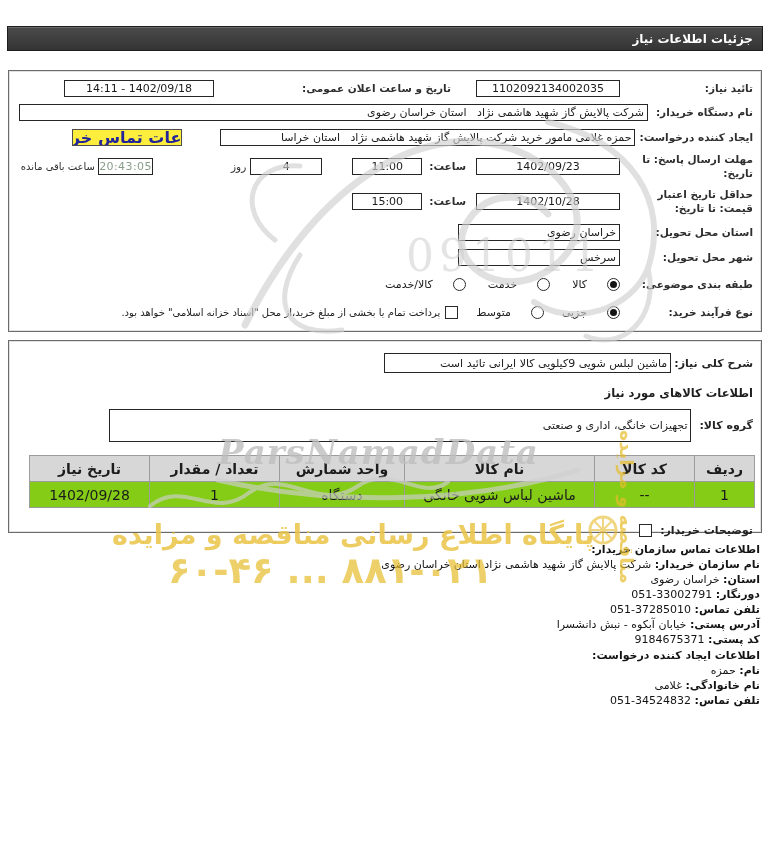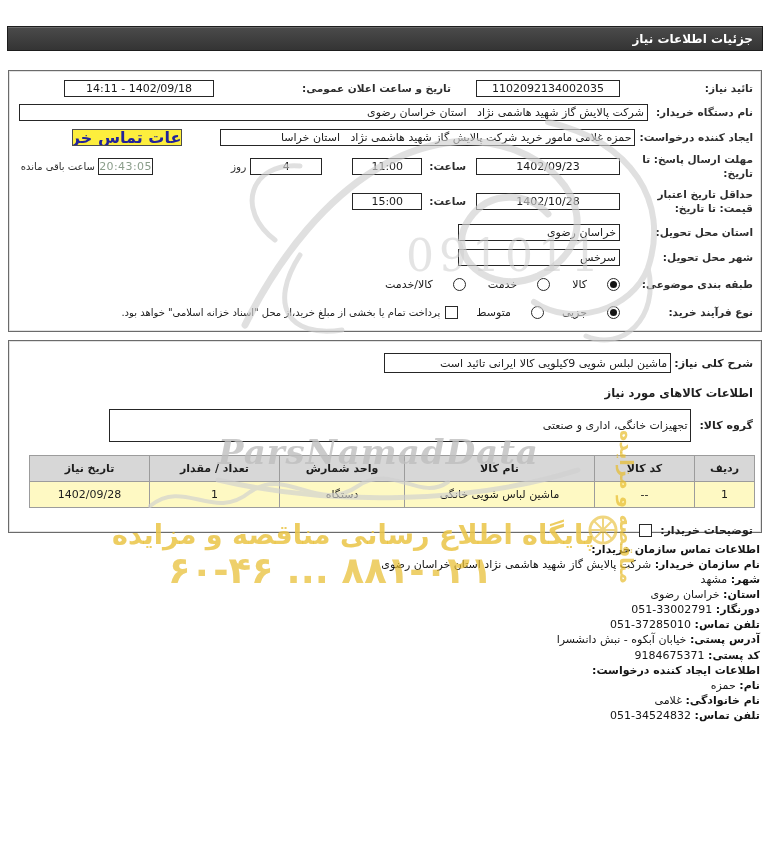--- a/index.html
+++ b/index.html
@@ -35,22 +35,22 @@
   .radio.checked::after{content:"";position:absolute;top:2px;left:2px;right:2px;bottom:2px;border-radius:50%;background:#141414;}
   .olabel{font-size:11px;color:#202020;}
   .checkbox{width:13px;height:13px;box-sizing:border-box;border:1px solid #2a2a2a;background:#fff;flex:none;}
   .note-text{font-size:10px;color:#202020;}
 
   
   .b-lbl{font-size:11px;font-weight:bold;color:#242424;flex:none;}
   .sec-header{font-size:11.5px;font-weight:bold;color:#1e1e1e;margin:11px 2px 0;}
   .items{border-collapse:collapse;table-layout:fixed;width:calc(100% - 14px);margin:13px 0 0 14px;border:1px solid #6e6e6e;}
   .items th{background:#d7d7d7;font-weight:bold;}
-  .items td{background:#fef9c3;}
-  .items th,.items td{border:1px solid #9c9c9c;font-size:11px;color:#1c1c1c;text-align:center;height:25px;padding:0 3px;overflow:hidden;}
+  .items td{background:#84cc16;}
+  .items th,.items td{border:1px solid #9c9c9c;font-size:14px;color:#1c1c1c;text-align:center;height:25px;padding:0 3px;overflow:hidden;}
 
   
   .contact{position:absolute;top:543px;right:10px;left:10px;font-size:11px;color:#141414;}
   .c-line{margin-bottom:1px;line-height:1.28;}
   .c-line b{font-weight:bold;}
 
   
   .wm{position:absolute;top:0;left:0;width:770px;height:845px;pointer-events:none;z-index:5;}
   .wm-svg{position:absolute;top:0;left:0;}
   .wm-digits{position:absolute;left:406px;top:230px;font-family:"DejaVu Serif",serif;font-size:44px;
@@ -201,21 +201,20 @@
     <div class="frow" style="min-height:20px;margin-top:12px;">
       <span class="b-lbl">توضیحات خریدار:</span>
       <span class="checkbox" style="margin-right:8px;"></span>
     </div>
 
   </div>
 
   <div class="contact">
     <div class="c-line"><b>اطلاعات تماس سازمان خریدار:</b></div>
     <div class="c-line"><b>نام سازمان خریدار:</b> <span>شرکت پالایش گاز شهید هاشمی نژاد استان خراسان رضوی</span></div>
-    <div class="c-line"><b>شهر:</b> <span>مشهد</span></div>
     <div class="c-line"><b>استان:</b> <span>خراسان رضوی</span></div>
     <div class="c-line"><b>دورنگار:</b> <span>33002791-051</span></div>
     <div class="c-line"><b>تلفن تماس:</b> <span>37285010-051</span></div>
     <div class="c-line"><b>آدرس پستی:</b> <span>خیابان آبکوه - نبش دانشسرا</span></div>
     <div class="c-line"><b>کد پستی:</b> <span>9184675371</span></div>
     <div class="c-line"><b>اطلاعات ایجاد کننده درخواست:</b></div>
     <div class="c-line"><b>نام:</b> <span>حمزه</span></div>
     <div class="c-line"><b>نام خانوادگی:</b> <span>غلامی</span></div>
     <div class="c-line"><b>تلفن تماس:</b> <span>34524832-051</span></div>
   </div>

